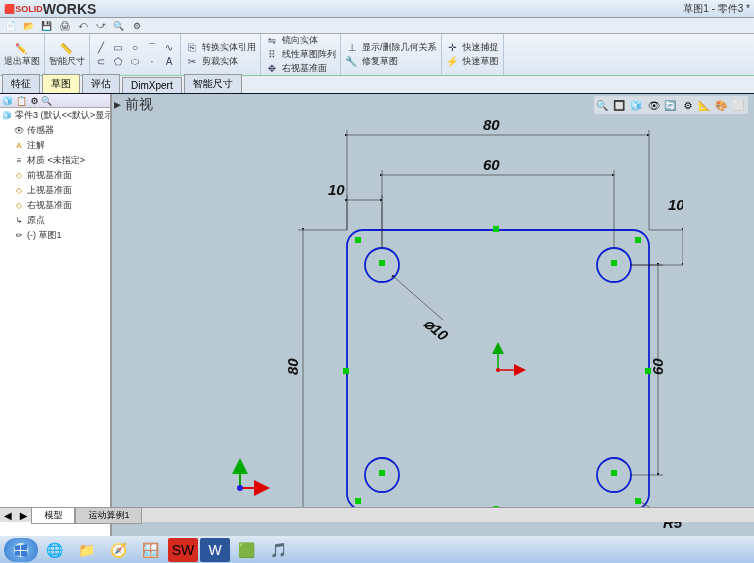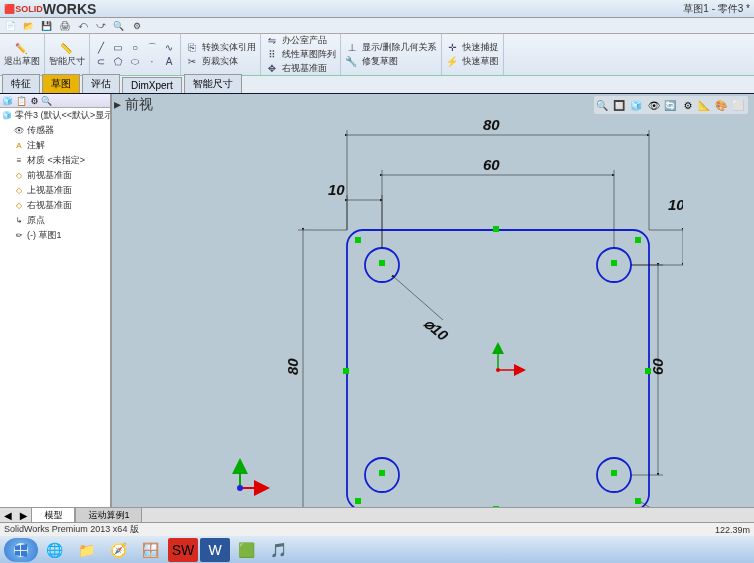--- a/index.html
+++ b/index.html
@@ -10,21 +10,21 @@
 .titlebar .doctitle { flex: 1; text-align: right; font-size: 10px; color: #333; }
 .qat { height: 16px; background: #e8eef5; border-bottom: 1px solid #aaa; display: flex; align-items: center; gap: 4px; padding: 0 4px; }
 .qat .qbtn { width: 14px; height: 12px; display: flex; align-items: center; justify-content: center; color: #444; cursor: pointer; font-size: 9px; }
 .ribbon { height: 42px; background: linear-gradient(#f0f4fa,#dce6f2); border-bottom: 1px solid #8ca; display: flex; align-items: stretch; }
 .rgroup { border-right: 1px solid #b8c8d8; padding: 1px 4px; display: flex; flex-direction: column; justify-content: center; }
 .rgroup .row { display: flex; gap: 3px; align-items: center; }
 .rbtn { height: 14px; min-width: 14px; display: flex; align-items: center; justify-content: center; color: #446; font-size: 10px; cursor: pointer; }
 .rlabel { font-size: 9px; color: #333; white-space: nowrap; }
 .tabs { height: 18px; background: #e6edf5; border-bottom: 1px solid #0f172a; display: flex; align-items: flex-end; padding-left: 2px; }
 .tab { padding: 2px 8px; font-size: 10px; border: 1px solid #999; border-bottom: none; background: #d8e2ee; margin-right: 2px; cursor: pointer; }
-.tab.active { background: #eab308; }
+.tab.active { background: #fef9c3; }
 .workarea { display: flex; height: 442px; position: relative; }
 .tree { width: 112px; background: #fff; border-right: 2px solid #999; overflow: hidden; font-size: 9px; }
 .tree-hdr { height: 14px; background: linear-gradient(#eef,#dde); border-bottom: 1px solid #aaa; display:flex; align-items:center; gap:3px; padding:0 2px; }
 .tree-hdr span { font-size: 9px; }
 .tnode { padding: 1px 2px 1px 14px; display:flex; align-items:center; gap:3px; color:#333; cursor:pointer; white-space: nowrap; }
 .ticon { width: 10px; height: 10px; display:inline-flex; align-items:center; justify-content:center; font-size:8px; }
 .canvas { flex: 1; background: #b9c9d4; position: relative; overflow: hidden; }
 .viewtools { position: absolute; top: 2px; right: 6px; display: flex; gap: 3px; background: rgba(255,255,255,0.4); padding: 2px; border-radius: 2px; }
 .viewtools .vbtn { width: 14px; height: 14px; font-size: 10px; display:flex; align-items:center; justify-content:center; cursor:pointer; }
 .sketch { position: absolute; left: 50%; top: 50%; transform: translate(-50%,-50%); }
@@ -96,21 +96,21 @@
         <span class="rlabel">转换实体引用</span>
       </div>
     <div class="row">
         <span class="rbtn">✂</span>
         <span class="rlabel">剪裁实体</span>
       </div>
   </div>
   <div class="rgroup">
     <div class="row">
         <span class="rbtn">⇋</span>
-        <span class="rlabel">办公室产品</span>
+        <span class="rlabel">镜向实体</span>
       </div>
     <div class="row">
         <span class="rbtn">⠿</span>
         <span class="rlabel">线性草图阵列</span>
       </div>
     <div class="row">
         <span class="rbtn">✥</span>
         <span class="rlabel">右视基准面</span>
       </div>
   </div>
@@ -288,25 +288,20 @@
     <div style="position:absolute; top:2px; left:2px; font-size:14px; color:#333">▸ <span>前视</span></div>
   </div>
 
   <div class="btabs">
     <span style="padding:0 4px">◀</span>
     <span style="padding:0 4px">▶</span>
     <div class="btab active">模型</div>
     <div class="btab">运动算例1</div>
   </div>
 
-  <div class="status">
-    <span>SolidWorks Premium 2013 x64 版</span>
-    <span class="spacer"></span>
-    <span>122.39m</span>
-  </div>
 </div>
 
 <div class="taskbar">
   <div class="startbtn">
     <svg width="16" height="16">
         <circle cx="8" cy="8" r="7" fill="#fff" opacity="0.8"></circle>
         <path d="M2,4 L7,3 L7,8 L2,8 z M8,3 L14,2 L14,8 L8,8 z M2,9 L7,9 L7,14 L2,13 z M8,9 L14,9 L14,15 L8,14 z" fill="#3a7bd5"></path>
       </svg>
   </div>
   <div class="tbtn">🌐</div>

